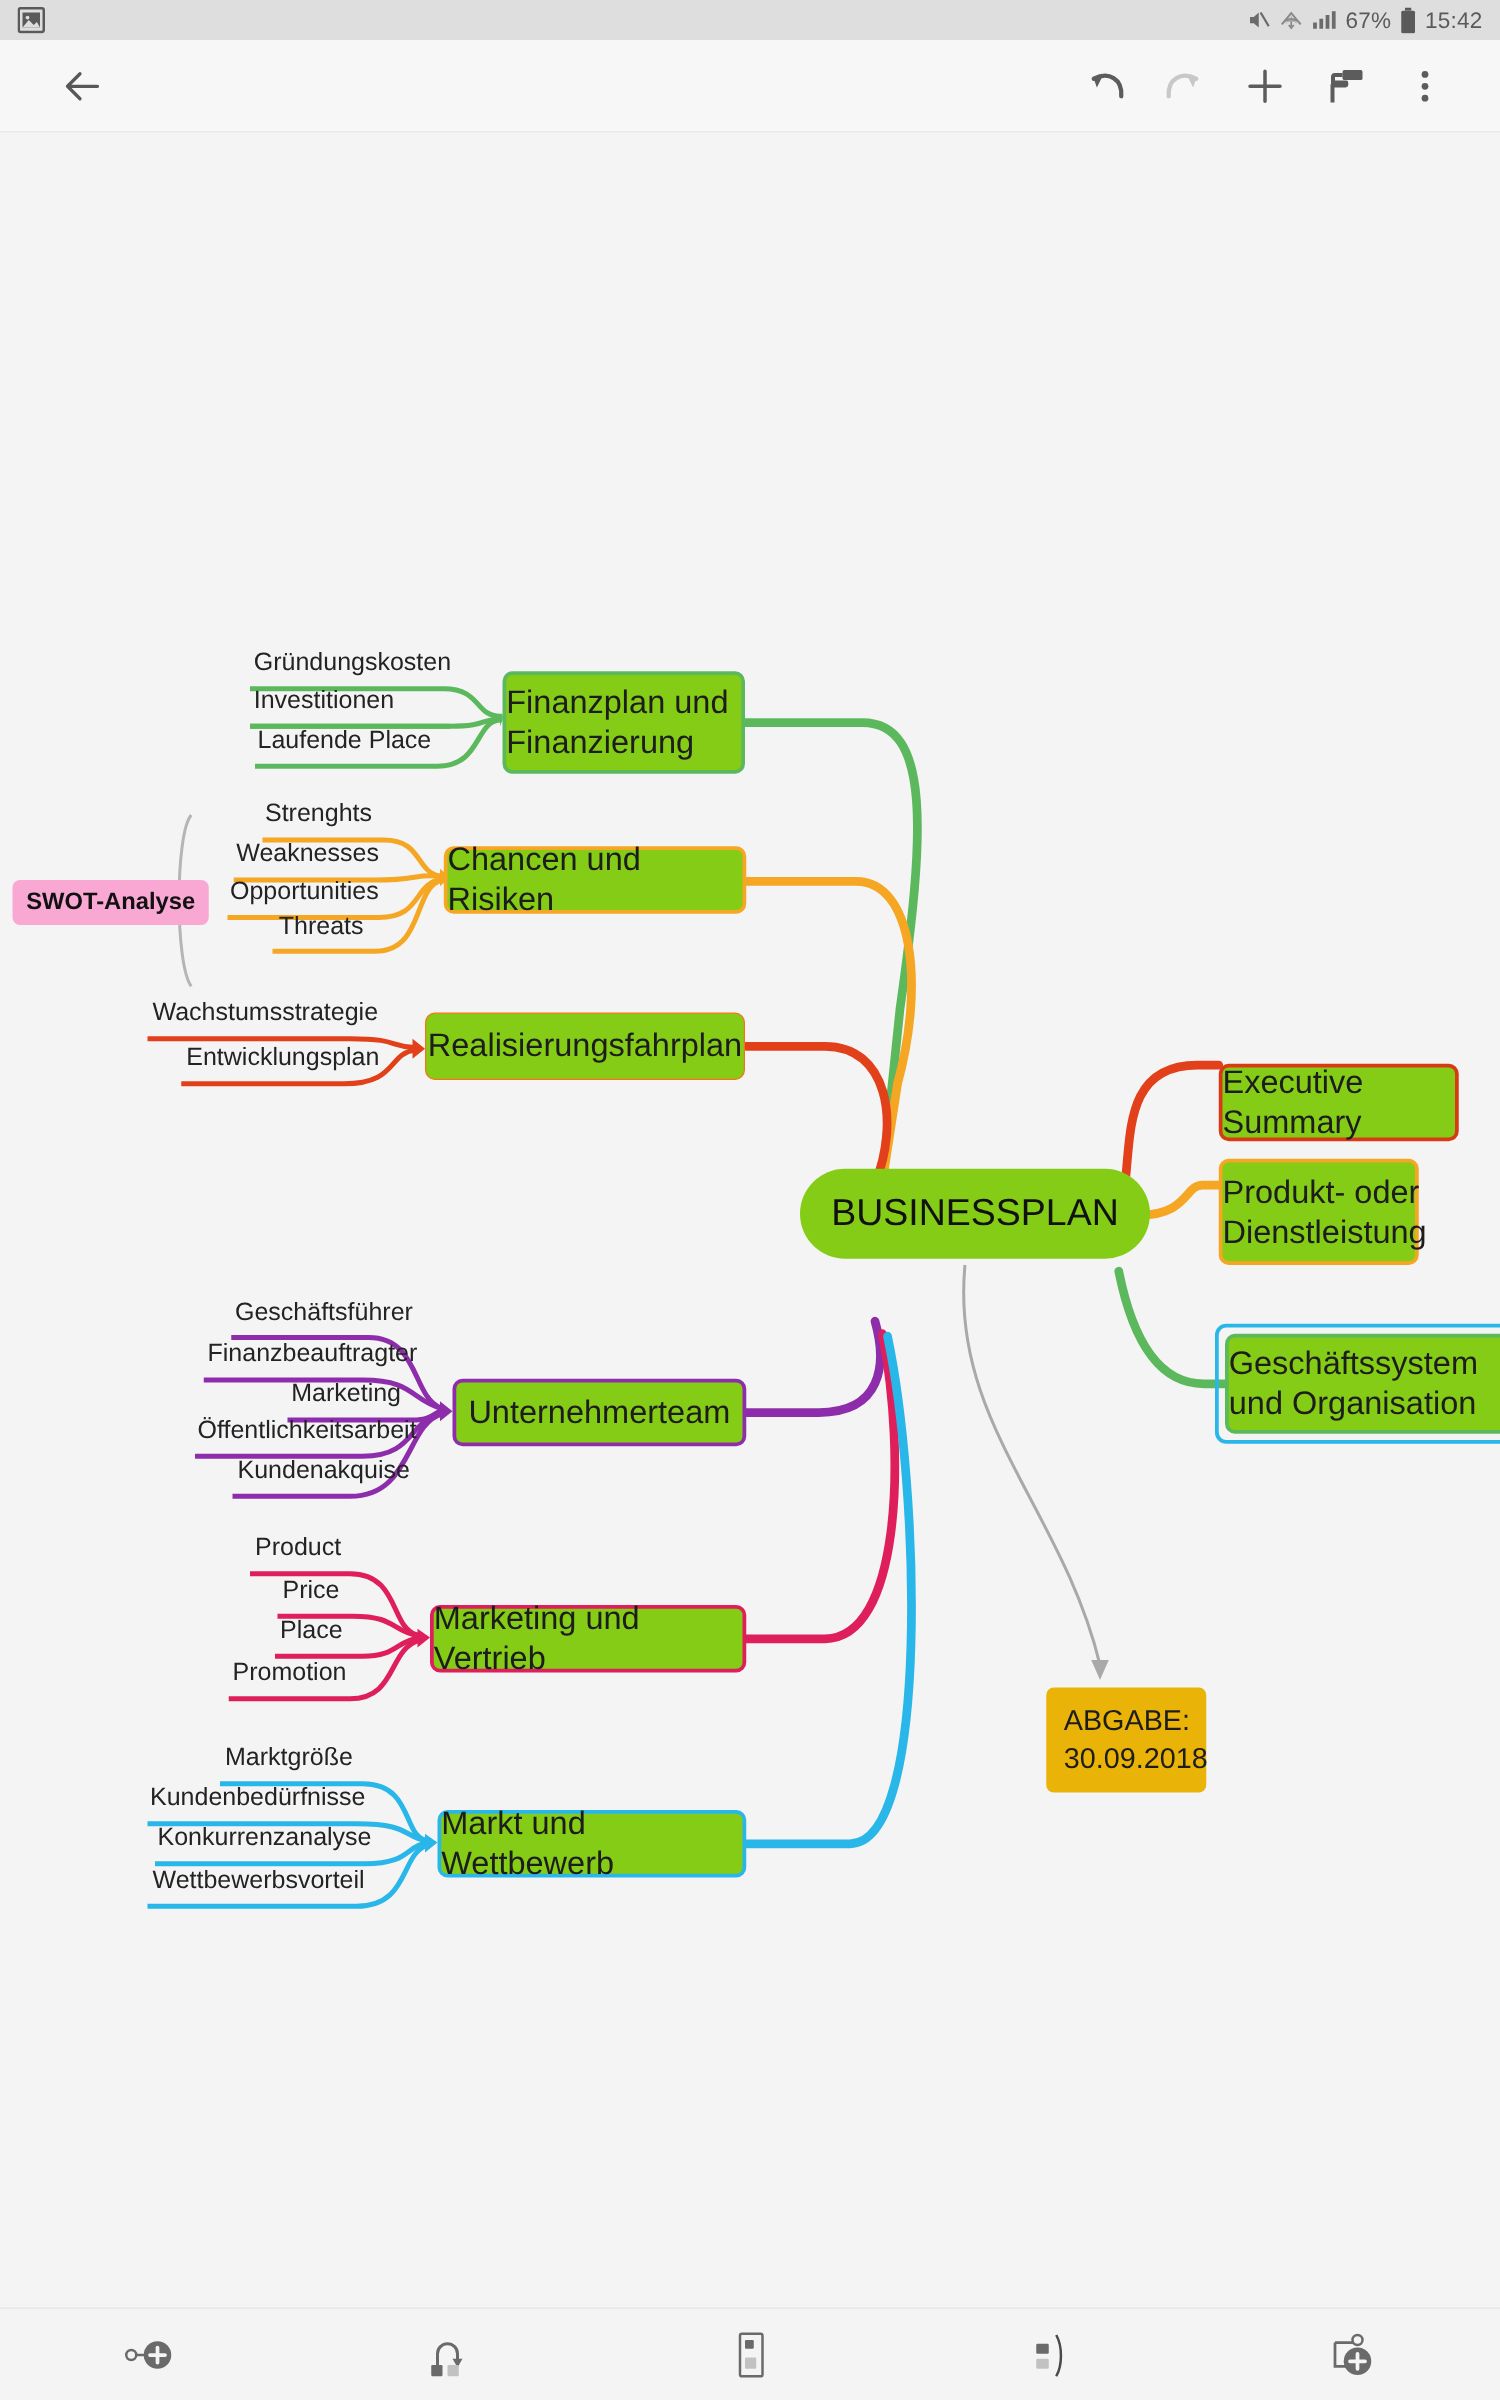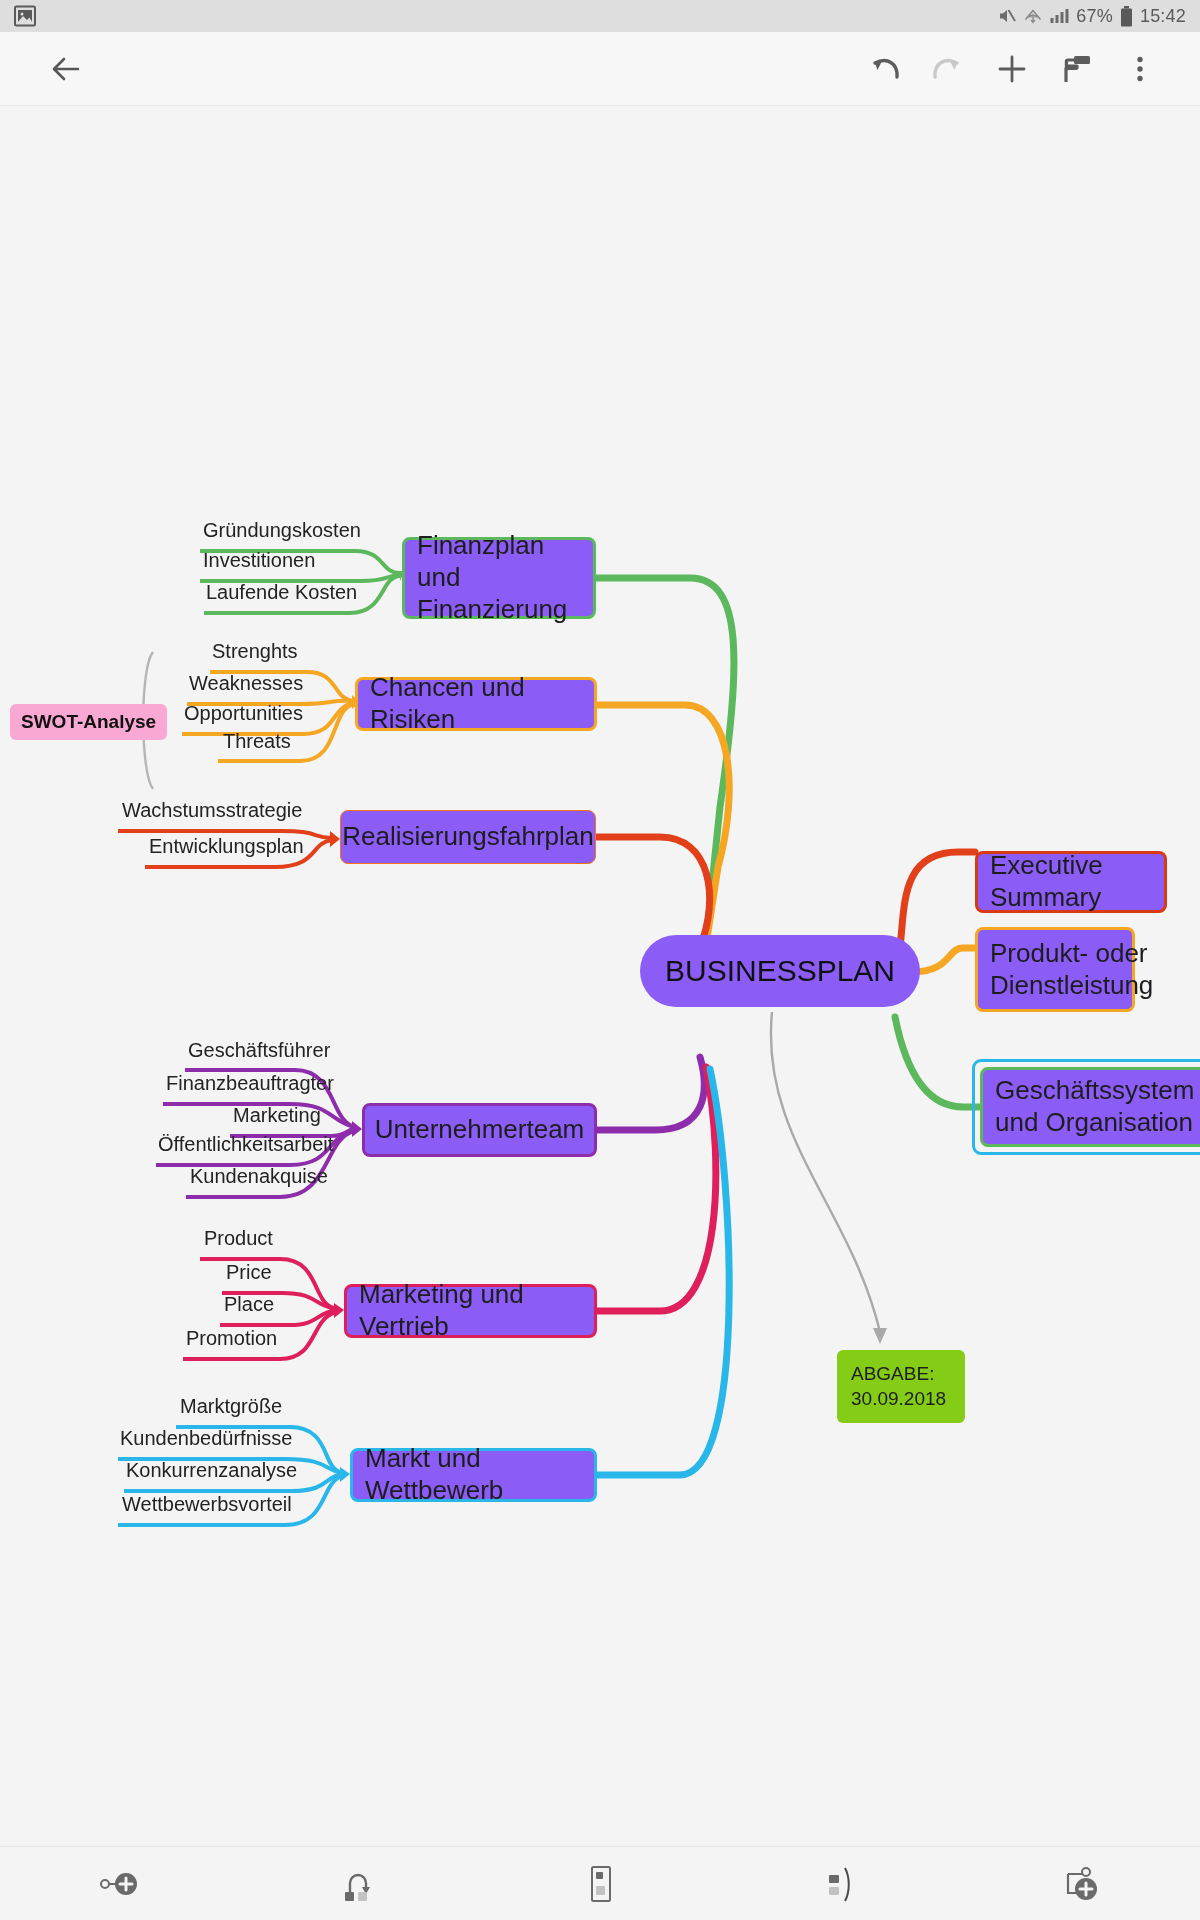--- a/index.html
+++ b/index.html
@@ -36,27 +36,27 @@
   }
   
   .canvas{
     position:absolute;top:107px;left:0;width:1200px;height:1740px;
     background:#f4f4f4;overflow:hidden;
   }
   .canvas svg{position:absolute;top:0;left:0;}
   
   .node{
     position:absolute;
-    background:#8b5cf6;
+    background:#84cc16;
     border-radius:8px;
     box-sizing:border-box;
     display:flex;align-items:center;
     font-size:26px;color:#1d1d1d;
     line-height:1.22;
-    padding:0 12px;
+    padding:0 0;
     white-space:pre-line;
   }
   .node.center{
     border:none;border-radius:42px;
     font-size:30px;color:#111;
     justify-content:center;
     box-shadow:0 0 0 0 rgba(0,0,0,0);
   }
   .leaf{
     position:absolute;
@@ -64,22 +64,22 @@
     white-space:nowrap;
   }
   .boundary-label{
     position:absolute;
     background:#f9a8d4;
     border-radius:6px;
     font-size:19px;font-weight:bold;color:#111;
     padding:7px 11px;
   }
   .note{
-    position:absolute;background:#84cc16;border-radius:6px;
-    font-size:19px;color:#1d1d1d;line-height:1.3;
+    position:absolute;background:#eab308;border-radius:6px;
+    font-size:23px;color:#1d1d1d;line-height:1.3;
     padding:12px 14px;white-space:pre-line;
   }
   
   .bottombar{
     position:absolute;left:0;bottom:0;width:1200px;height:73px;
     background:#f4f4f4;border-top:1px solid #e3e3e3;
     display:flex;align-items:center;justify-content:space-around;
   }
   .bb-btn{width:120px;height:72px;display:flex;align-items:center;justify-content:center;line-height:0;}
 </style>
@@ -255,21 +255,21 @@
   <div class="node" style="left:362px;top:996px;width:235px;height:54px;border:3px solid #8e2dab;justify-content:center;">Unternehmerteam</div>
 
   <div class="node" style="left:344px;top:1177px;width:253px;height:54px;border:3px solid #de1f5b;justify-content:center;">Marketing und Vertrieb</div>
 
   <div class="node" style="left:350px;top:1341px;width:247px;height:54px;border:3px solid #29b6e8;justify-content:center;">Markt und Wettbewerb</div>
 
   <div class="boundary-label" style="left:10px;top:597px;">SWOT-Analyse</div>
 
   <div class="leaf" style="left:203px;top:412px;">Gründungskosten</div>
   <div class="leaf" style="left:203px;top:442px;">Investitionen</div>
-  <div class="leaf" style="left:206px;top:474px;">Laufende Kosten</div>
+  <div class="leaf" style="left:206px;top:474px;">Laufende Place</div>
 
   <div class="leaf" style="left:212px;top:533px;">Strenghts</div>
   <div class="leaf" style="left:189px;top:565px;">Weaknesses</div>
   <div class="leaf" style="left:184px;top:595px;">Opportunities</div>
   <div class="leaf" style="left:223px;top:623px;">Threats</div>
 
   <div class="leaf" style="left:122px;top:692px;">Wachstumsstrategie</div>
   <div class="leaf" style="left:149px;top:728px;">Entwicklungsplan</div>
 
   <div class="leaf" style="left:188px;top:932px;">Geschäftsführer</div>

